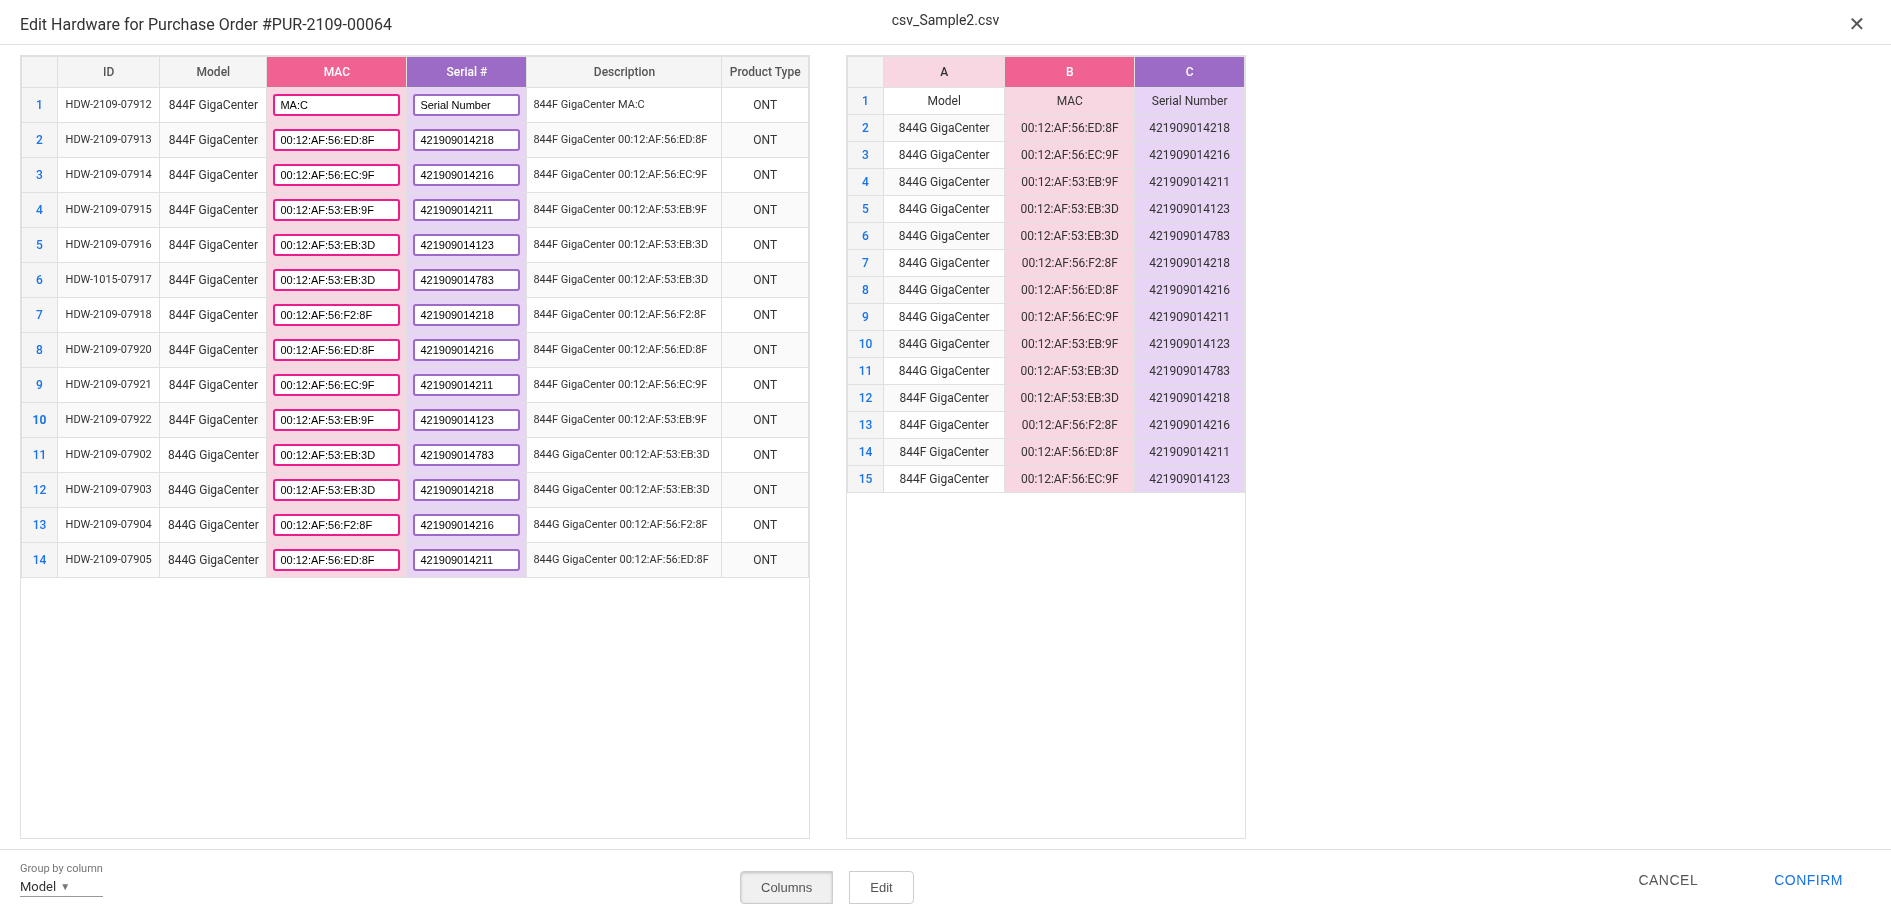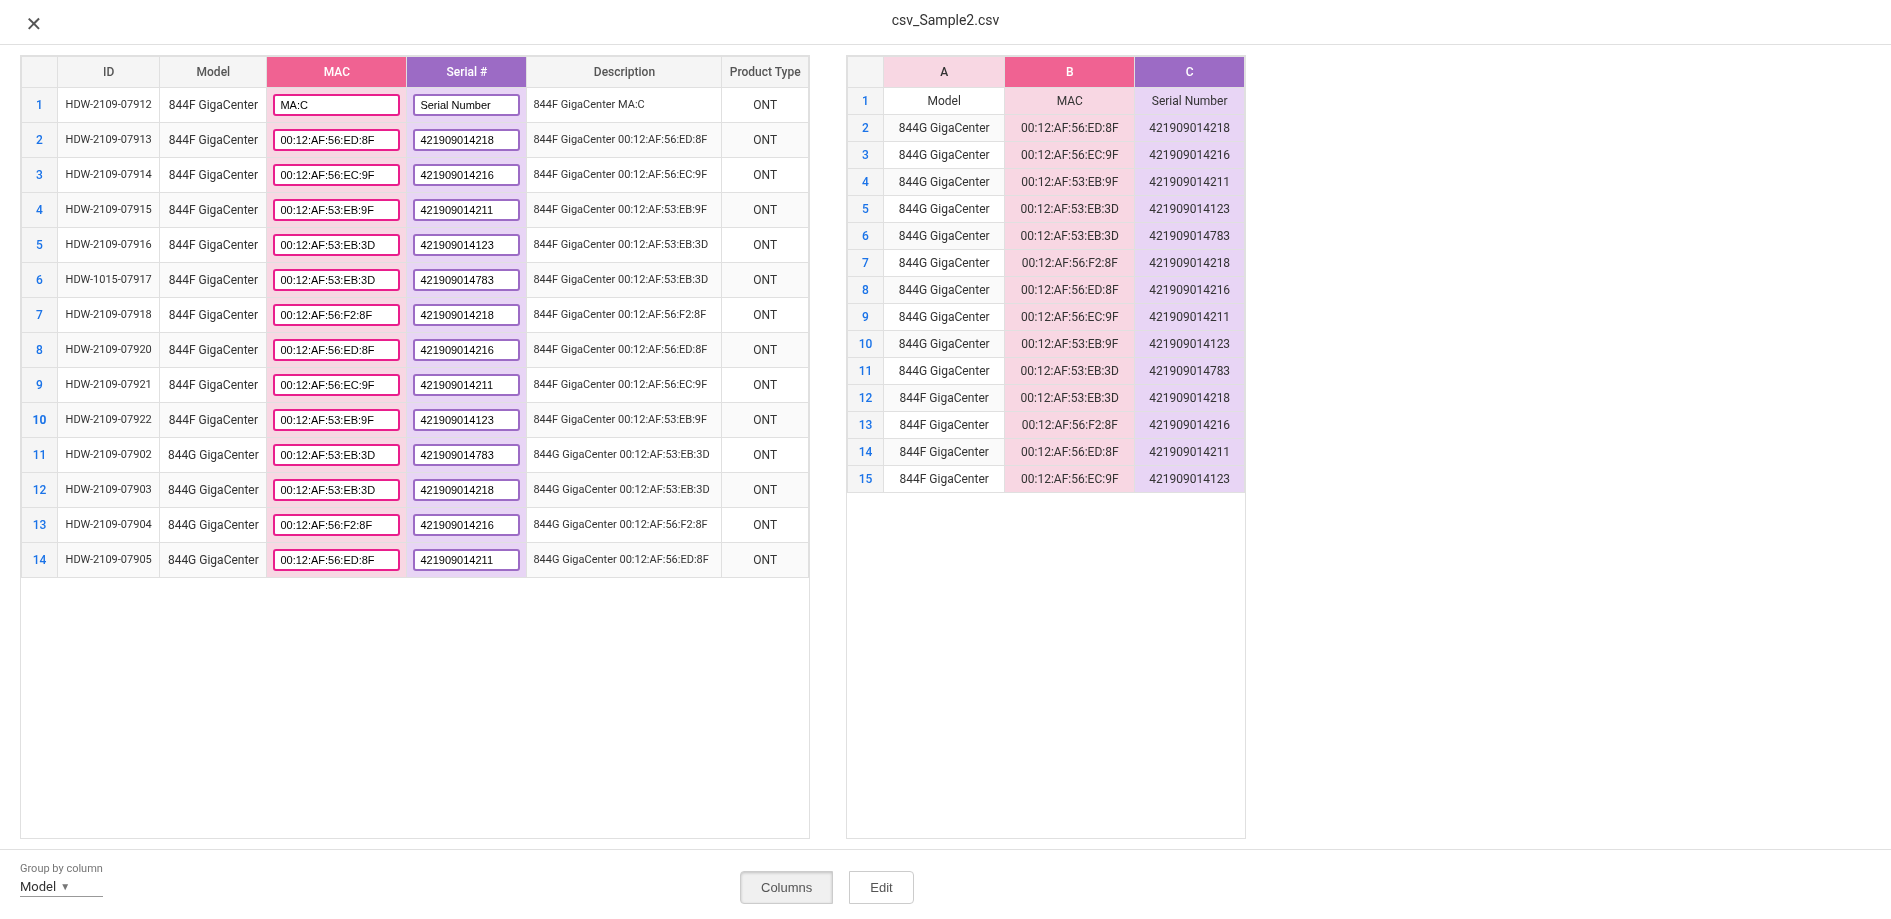--- a/index.html
+++ b/index.html
@@ -237,20 +237,21 @@
     .id-cell { font-size: 11px; line-height: 1.4; }
     
     tr:nth-child(even) td:not(.col-mac):not(.col-serial):not(.col-num) { background: #fafafa; }
     
     .desc-cell { font-size: 11px; line-height: 1.4; text-align: left; }
   </style>
 </head>
 <body>
 
 <div class="header">
+  <span class="header-title">Edit Hardware for Purchase Order #PUR-2109-00064</span>
   <span class="csv-filename">csv_Sample2.csv</span>
   <button class="close-btn">✕</button>
 </div>
 
 <div class="main-content">
 
   <div class="left-panel">
     <div class="left-table-wrapper">
       <table>
         <thead>
@@ -568,13 +569,17 @@
       <span>Model</span>
       <span class="arrow">▼</span>
     </div>
   </div>
 
   <div class="center-buttons">
     <button class="toggle-btn active">Columns</button>
     <button class="toggle-btn">Edit</button>
   </div>
 
+  <div class="footer-right">
+    <button class="cancel-btn">CANCEL</button>
+    <button class="confirm-btn">CONFIRM</button>
+  </div>
 </div>
 
 </body></html>

